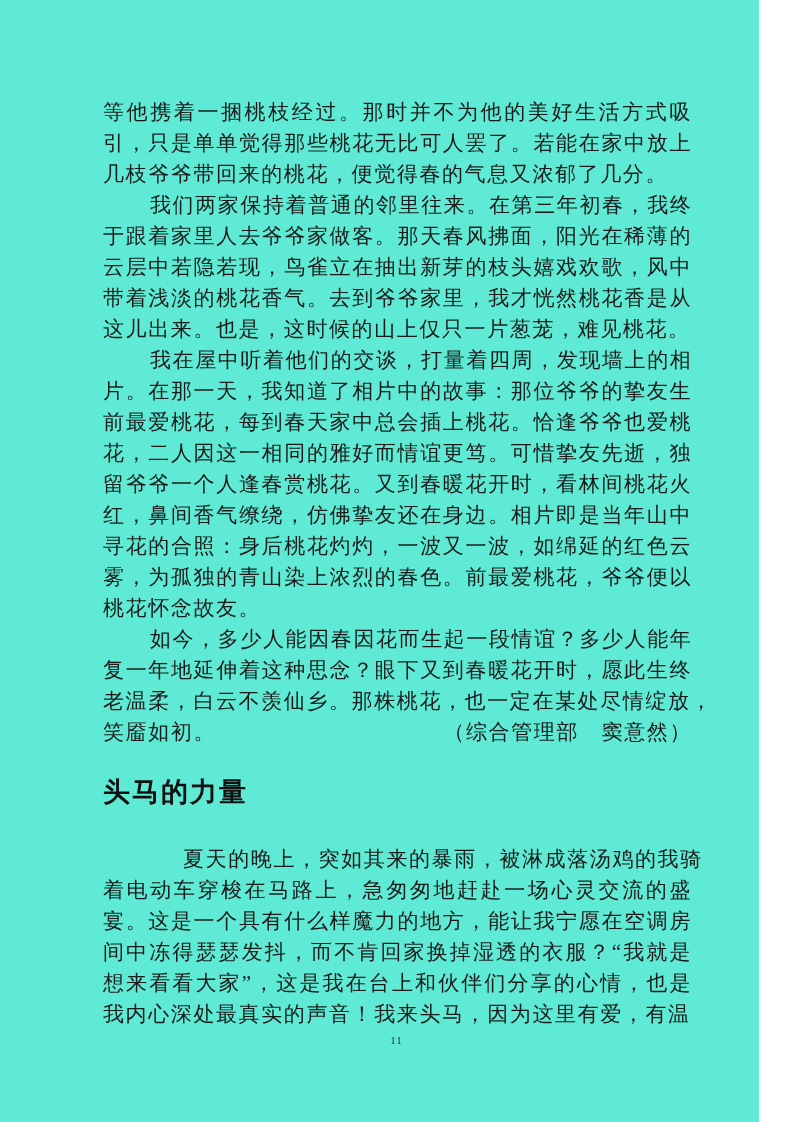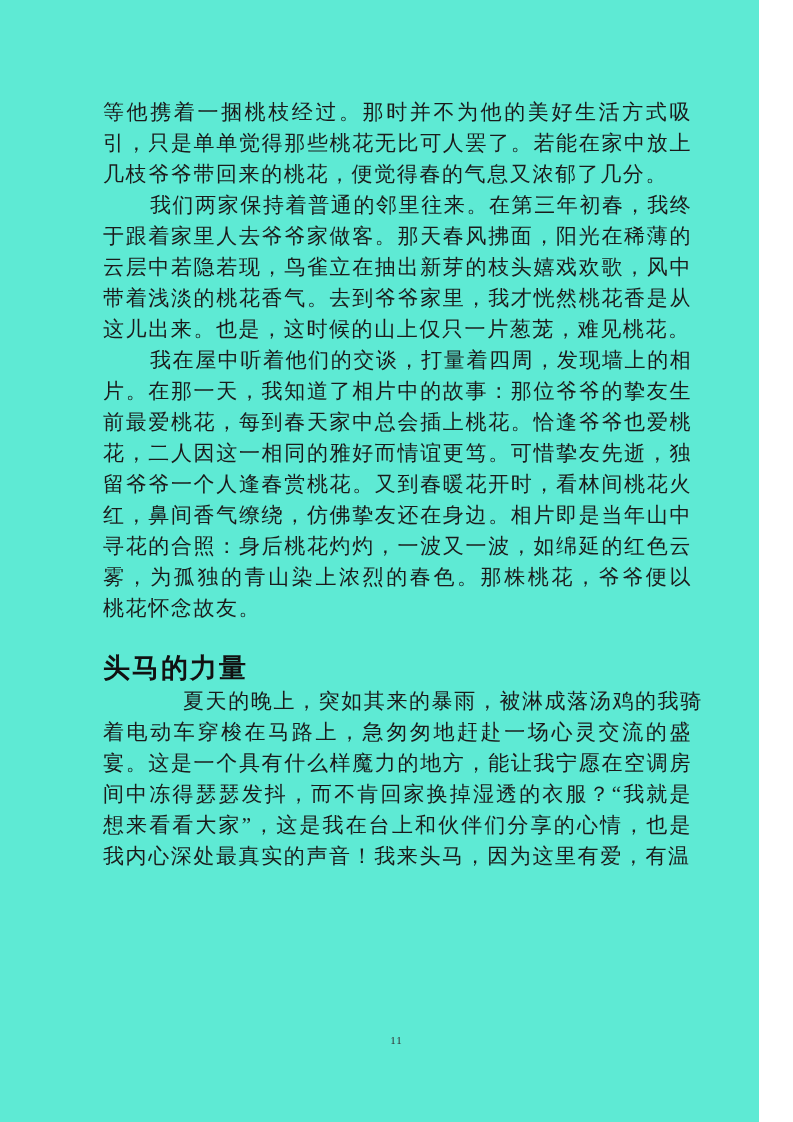--- a/index.html
+++ b/index.html
@@ -50,20 +50,21 @@
     margin: 26px 0 0 0;
     height: 36px;
     line-height: 36px;
     font-family: "Liberation Sans", sans-serif;
     font-weight: bold;
     font-size: 27px;
     color: #111111;
     letter-spacing: 2px;
   }
   .article-2 {
+    margin-top: 34px;
   }
   .page-number {
     position: absolute;
     top: 1034px;
     left: 0;
     width: 793px;
     text-align: center;
     font-family: "Liberation Serif", serif;
     font-size: 11px;
     color: #333333;
@@ -91,22 +92,31 @@
             <div class="line last">这儿出来。也是，这时候的山上仅只一片葱茏，难见桃花。</div>
           </div>
           <div class="para">
             <div class="line" style="padding-left: 47px;">我在屋中听着他们的交谈，打量着四周，发现墙上的相</div>
             <div class="line">片。在那一天，我知道了相片中的故事：那位爷爷的挚友生</div>
             <div class="line">前最爱桃花，每到春天家中总会插上桃花。恰逢爷爷也爱桃</div>
             <div class="line">花，二人因这一相同的雅好而情谊更笃。可惜挚友先逝，独</div>
             <div class="line">留爷爷一个人逢春赏桃花。又到春暖花开时，看林间桃花火</div>
             <div class="line">红，鼻间香气缭绕，仿佛挚友还在身边。相片即是当年山中</div>
             <div class="line">寻花的合照：身后桃花灼灼，一波又一波，如绵延的红色云</div>
-            <div class="line">雾，为孤独的青山染上浓烈的春色。那株桃花，爷爷便以</div>
+            <div class="line">雾，为孤独的青山染上浓烈的春色。前最爱桃花，爷爷便以</div>
             <div class="line last">桃花怀念故友。</div>
+          </div>
+          <div class="para">
+            <div class="line" style="padding-left: 47px;">如今，多少人能因春因花而生起一段情谊？多少人能年</div>
+            <div class="line">复一年地延伸着这种思念？眼下又到春暖花开时，愿此生终</div>
+            <div class="line">老温柔，白云不羡仙乡。那株桃花，也一定在某处尽情绽放，</div>
+            <div class="line closing">
+              <span>笑靥如初。</span>
+              <span>（综合管理部　窦意然）</span>
+            </div>
           </div>
         </div>
     </section>
 
     <h1 class="article-title">头马的力量</h1>
 
     <section class="article-2">
       <div id="article2-paragraphs">
           <div class="para">
             <div class="line" style="padding-left: 80px;">夏天的晚上，突如其来的暴雨，被淋成落汤鸡的我骑</div>

